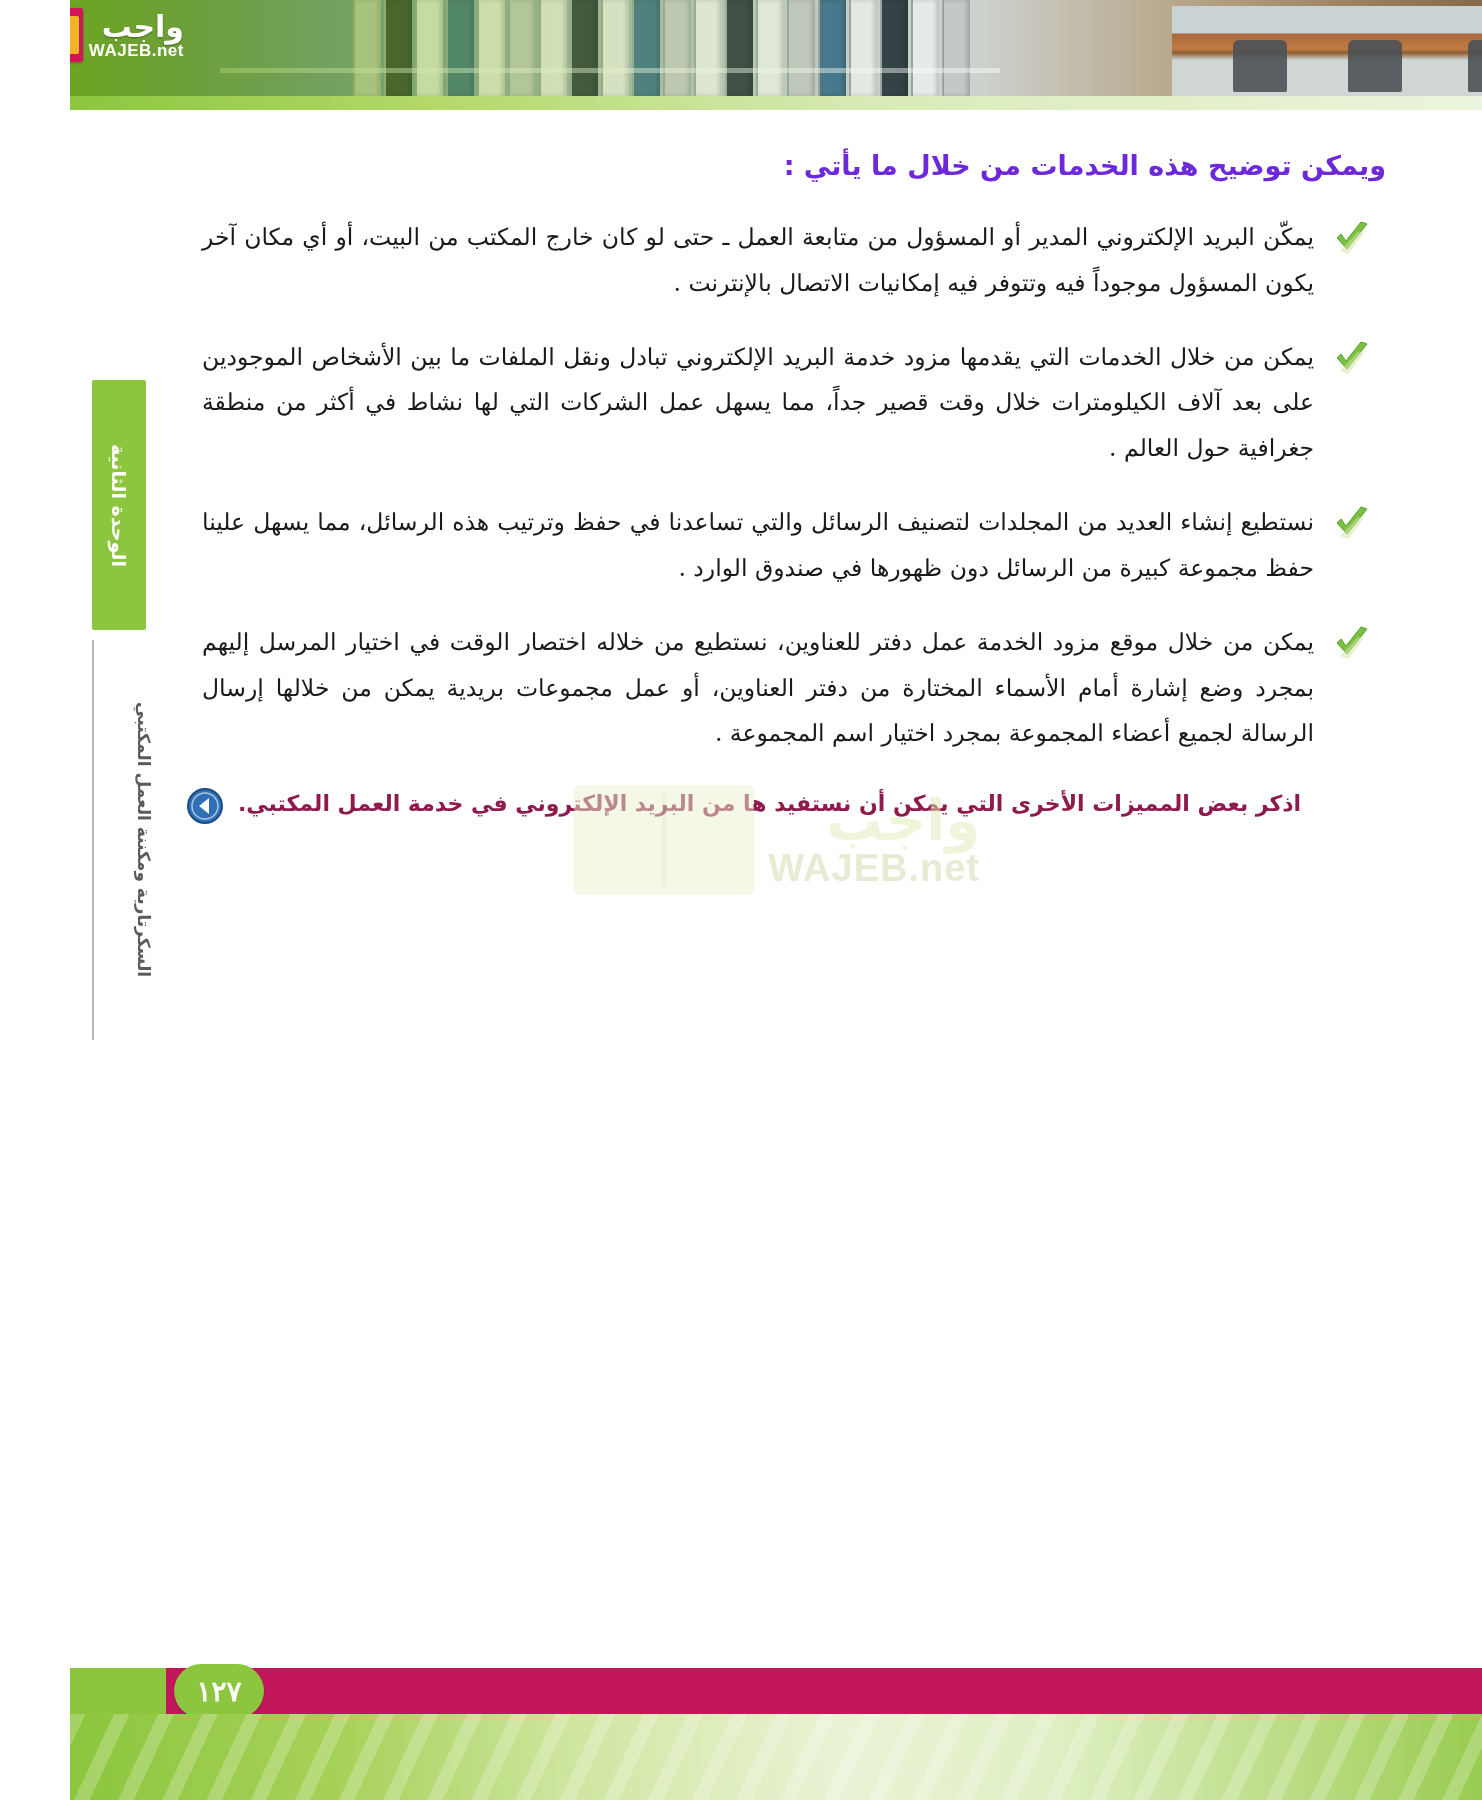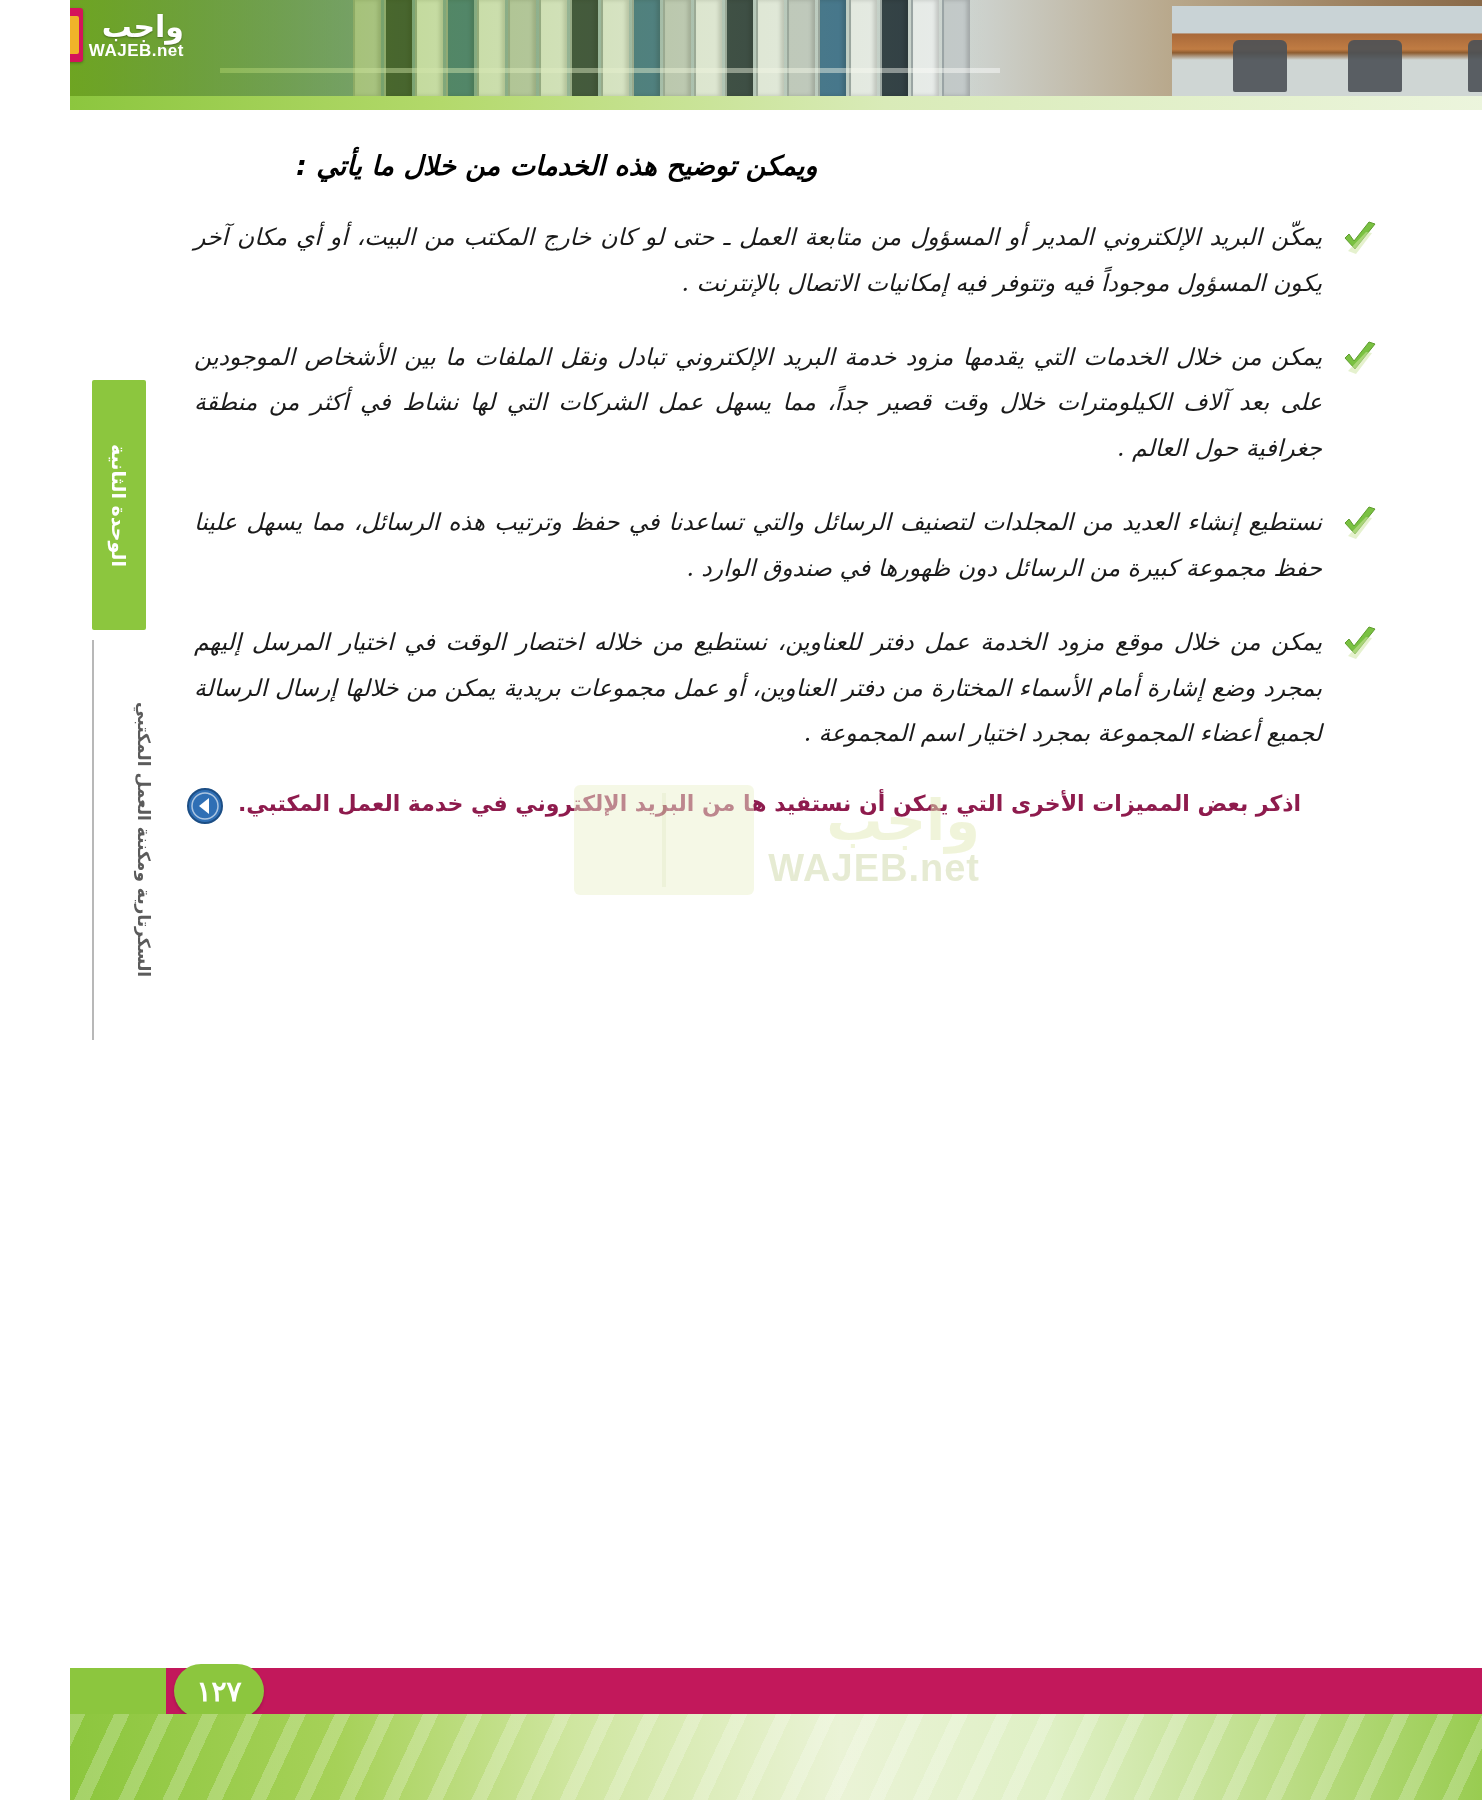--- a/index.html
+++ b/index.html
@@ -175,31 +175,29 @@
   .content {
     position: absolute;
     top: 150px;
     right: 96px;
     width: 1200px;
   }
   .heading {
     font-family: "DejaVu Sans", sans-serif;
     font-size: 27px;
     font-weight: bold;
-    color: #000000;
-    text-align: left;
+    color: #6d28d9;
+    text-align: right;
     padding-left: 110px;
     margin-bottom: 34px;
-    font-style: italic;
   }
   ul.bullets {
     list-style: none;
-    margin: 8px;
+    margin: 16px;
     padding: 0;
-    font-style: italic;
   }
   ul.bullets li {
     position: relative;
     padding-right: 56px;
     margin-bottom: 28px;
     font-family: "DejaVu Serif", serif;
     font-size: 23.5px;
     line-height: 1.95;
     color: #1a1a1a;
     text-align: justify;

